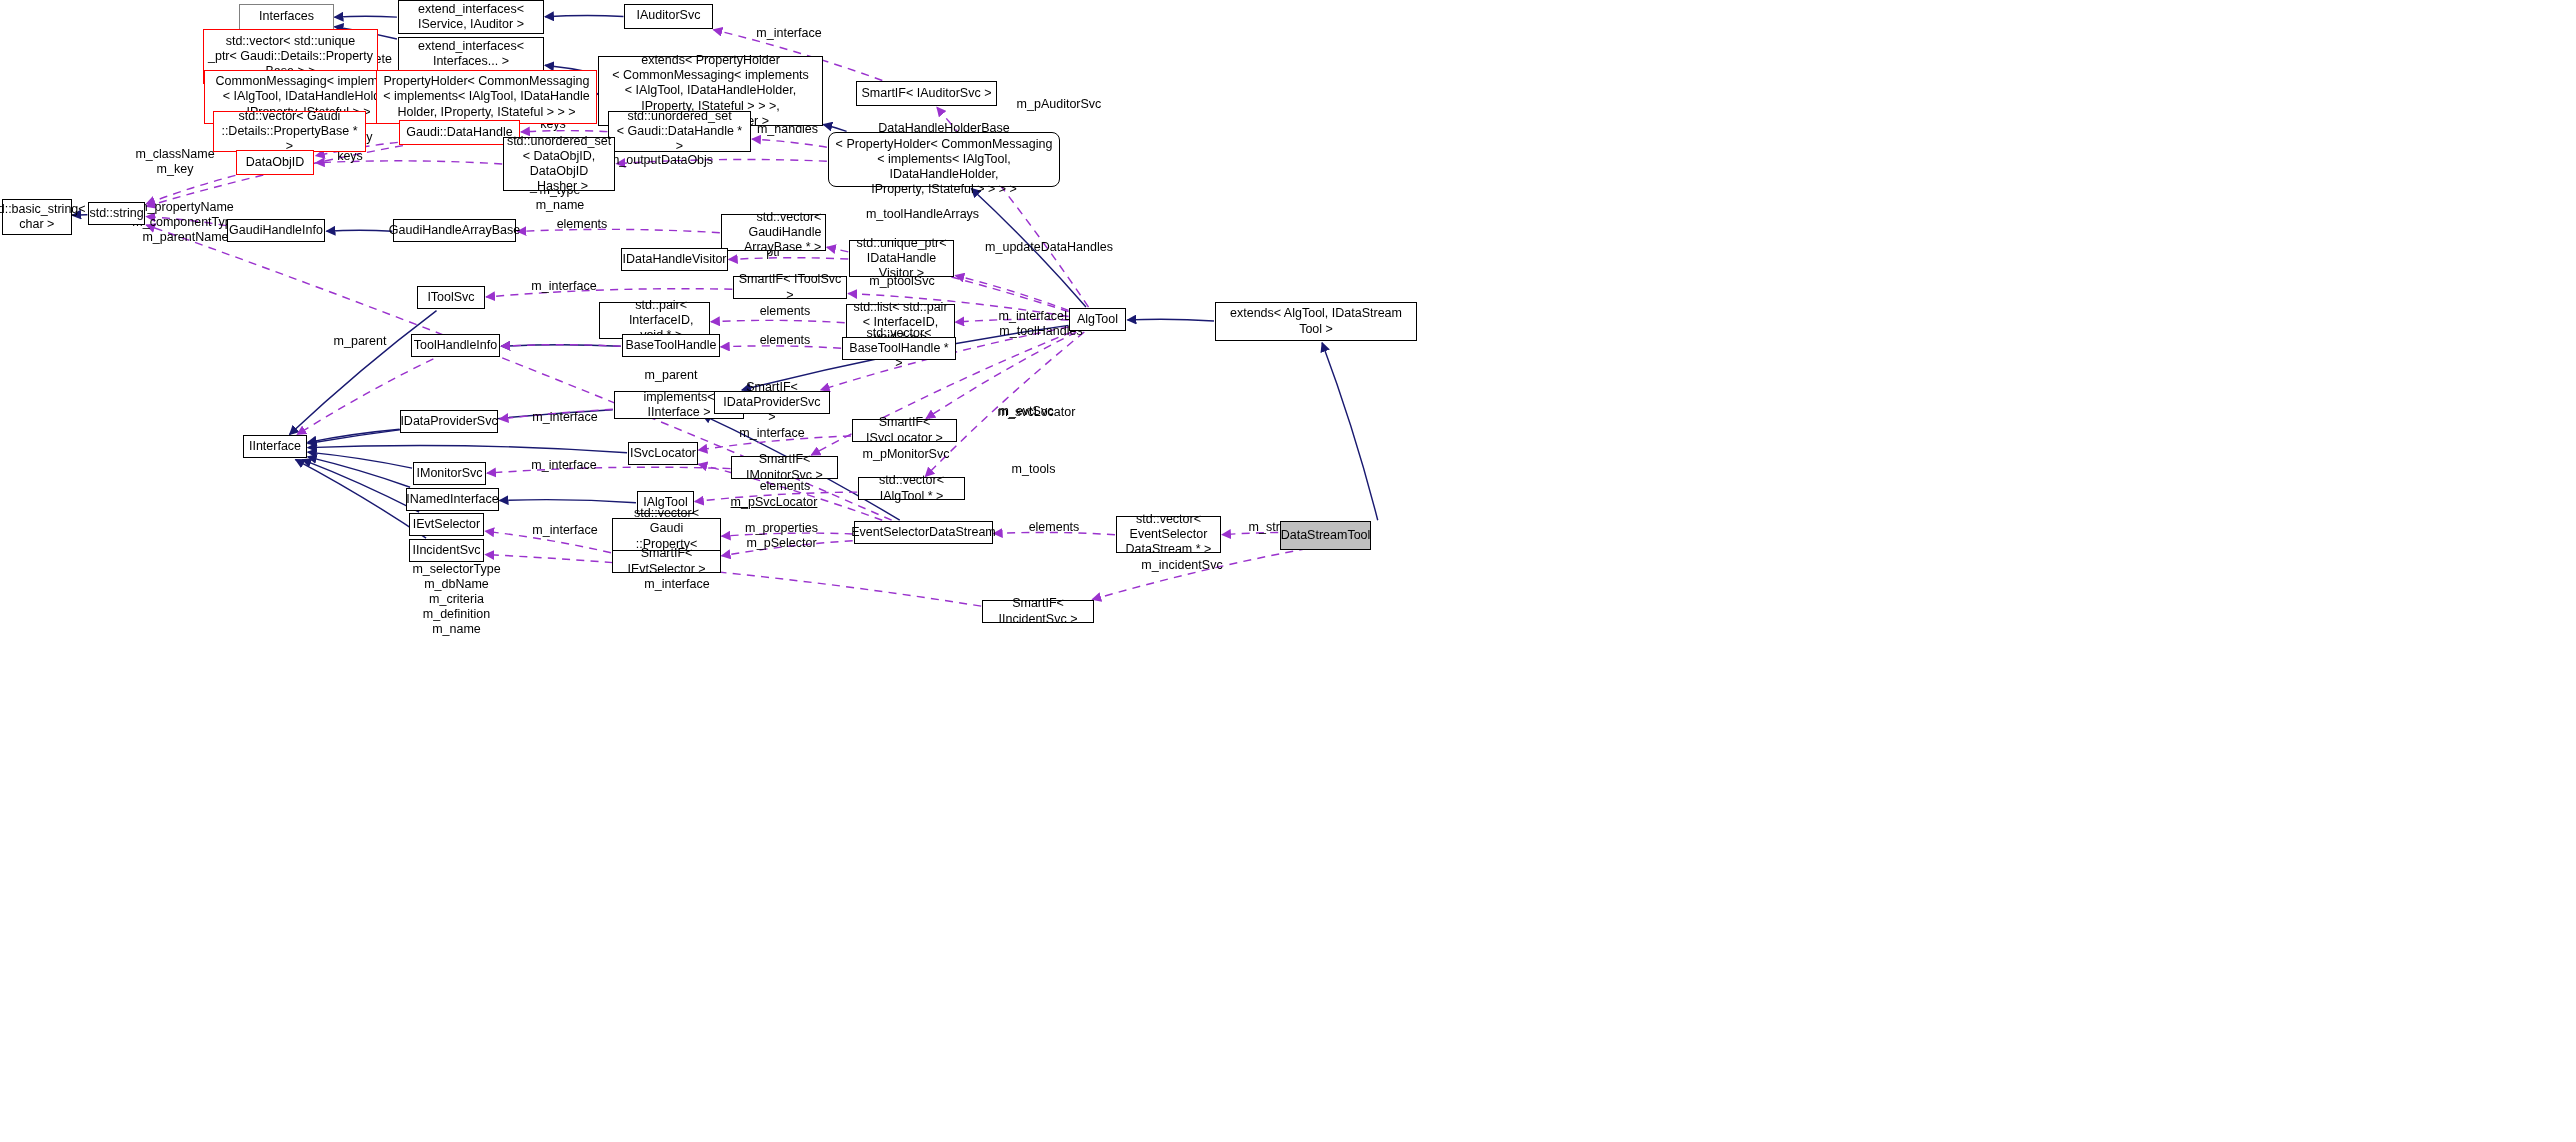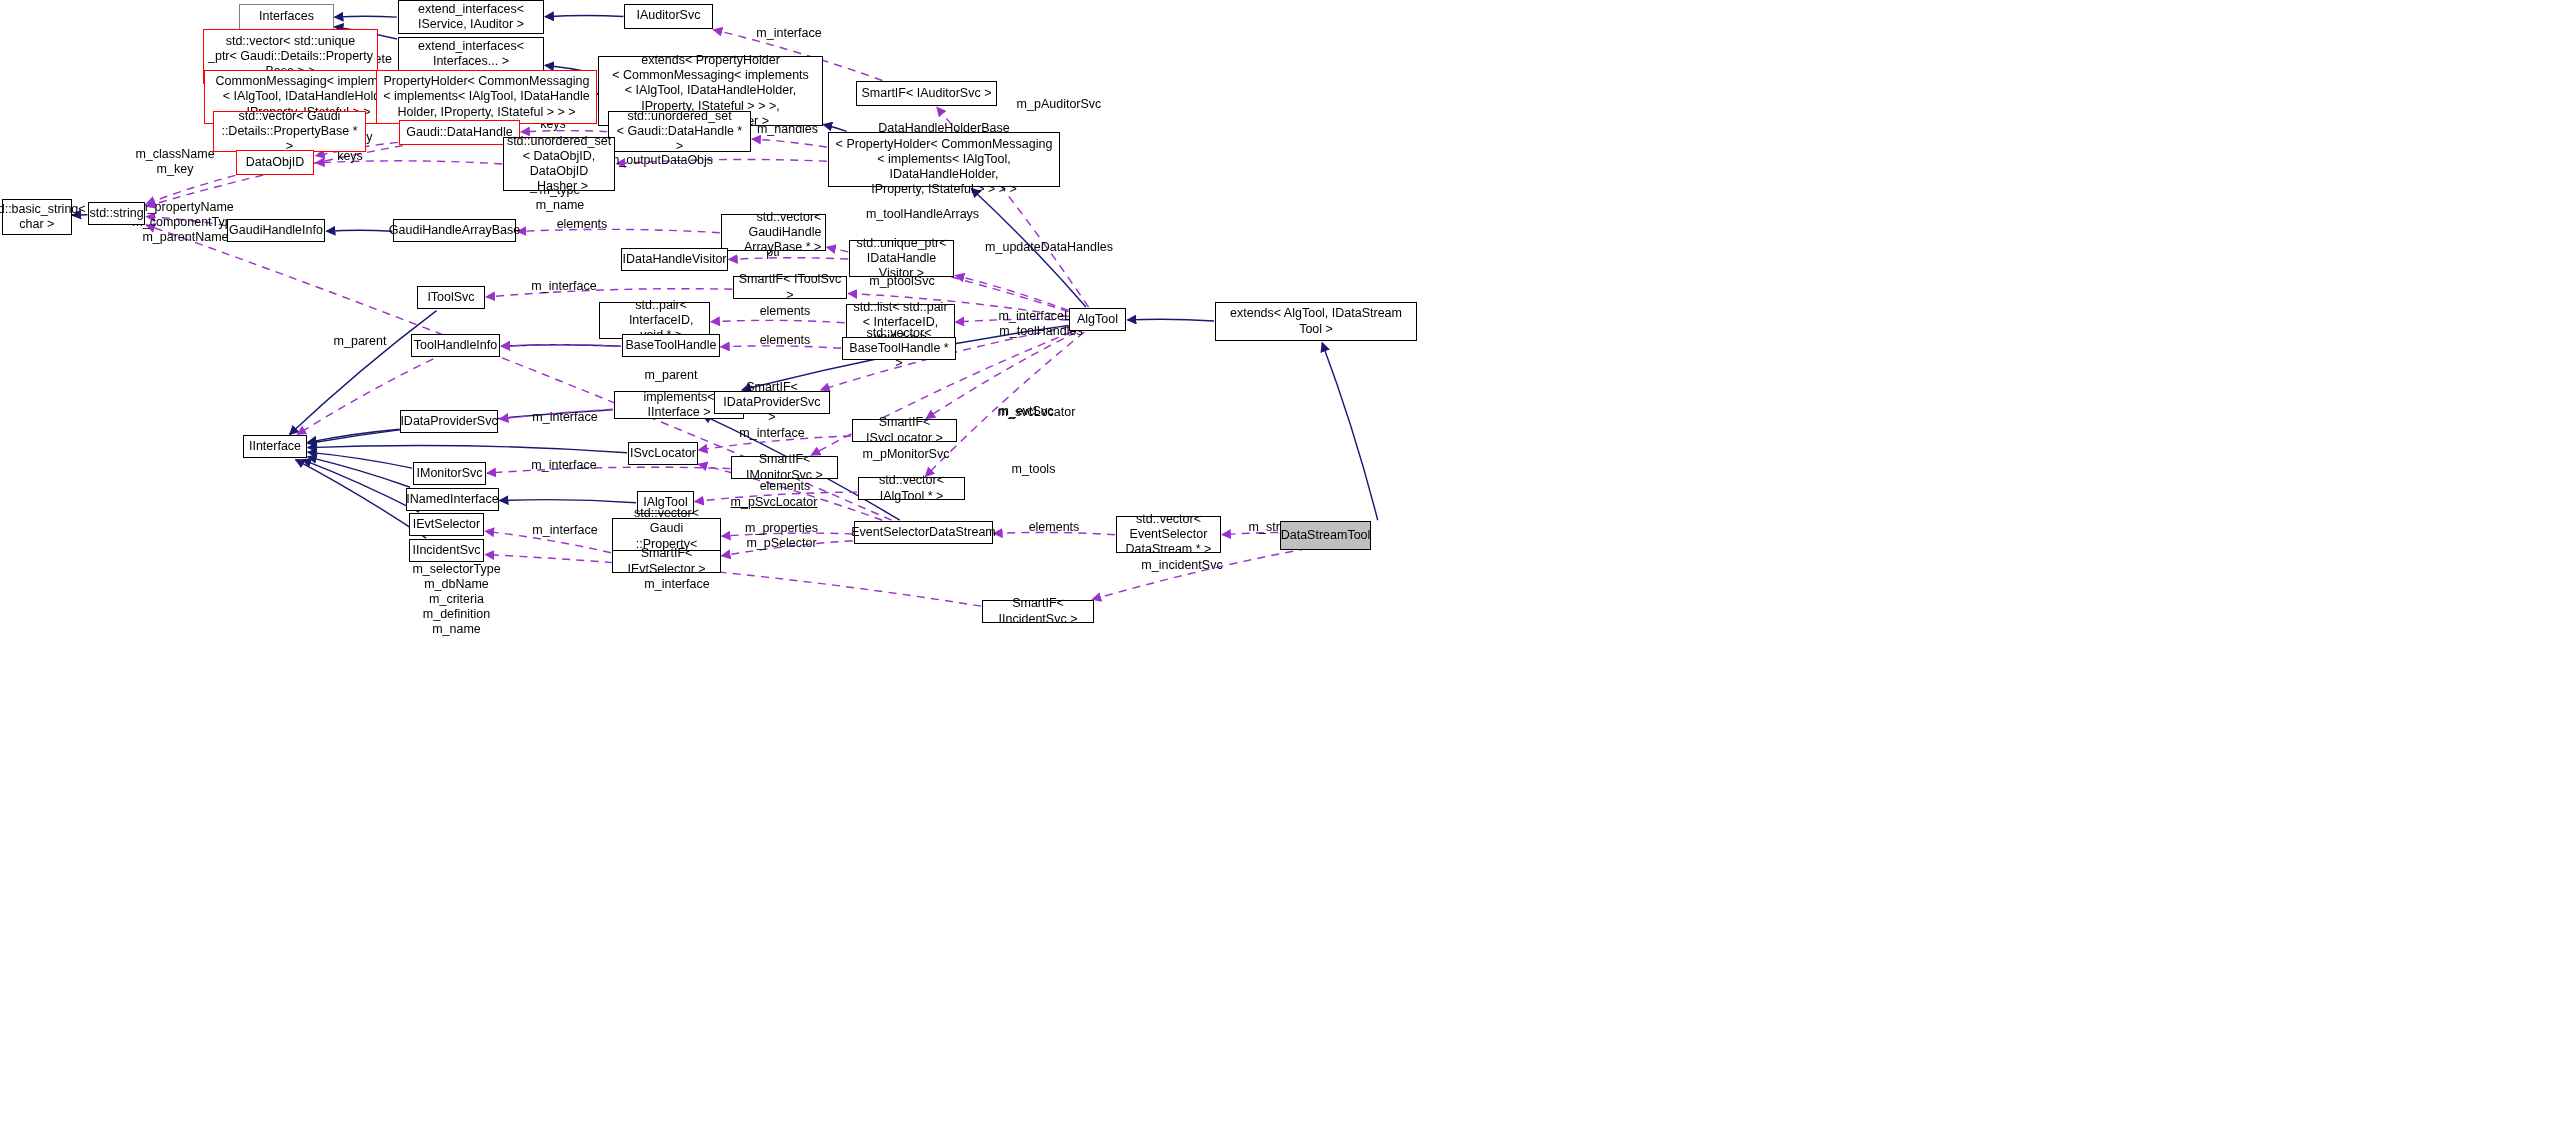--- a/index.html
+++ b/index.html
@@ -161,21 +161,21 @@
 IProperty, IStateful &gt; &gt;</span></div>
       <div class="node red" style="left: 376px; top: 70px; width: 221px; height: 54px;"><span>PropertyHolder&lt; CommonMessaging
 &lt; implements&lt; IAlgTool, IDataHandle
 Holder, IProperty, IStateful &gt; &gt; &gt;</span></div>
       <div class="node " style="left: 856px; top: 81px; width: 141px; height: 25px;"><span>SmartIF&lt; IAuditorSvc &gt;</span></div>
       <div class="node red" style="left: 213px; top: 111px; width: 153px; height: 41px;"><span>std::vector&lt; Gaudi
 ::Details::PropertyBase * &gt;</span></div>
       <div class="node red" style="left: 399px; top: 120px; width: 121px; height: 25px;"><span>Gaudi::DataHandle</span></div>
       <div class="node " style="left: 608px; top: 111px; width: 143px; height: 41px;"><span>std::unordered_set
 &lt; Gaudi::DataHandle * &gt;</span></div>
-      <div class="node " style="left: 828px; top: 132px; width: 232px; height: 55px;"><span>DataHandleHolderBase
+      <div class="node " style="left: 828px; top: 132px; width: 232px; height: 55px; border-radius: 8px;"><span>DataHandleHolderBase
 &lt; PropertyHolder&lt; CommonMessaging
 &lt; implements&lt; IAlgTool, IDataHandleHolder,
 IProperty, IStateful &gt; &gt; &gt; &gt;</span></div>
       <div class="node " style="left: 503px; top: 137px; width: 112px; height: 54px;"><span>std::unordered_set
 &lt; DataObjID, DataObjID
 _Hasher &gt;</span></div>
       <div class="node red" style="left: 236px; top: 150px; width: 78px; height: 25px;"><span>DataObjID</span></div>
       <div class="node " style="left: 1.8px; top: 199px; width: 70px; height: 36px;"><span>std::basic_string&lt;
 char &gt;</span></div>
       <div class="node " style="left: 88px; top: 202px; width: 57px; height: 23px;"><span>std::string</span></div>

